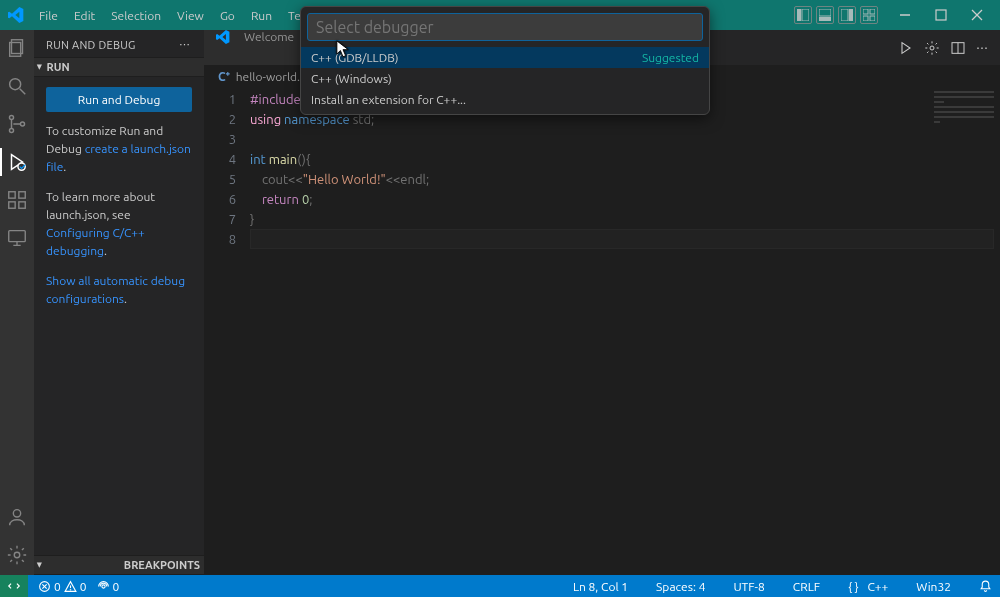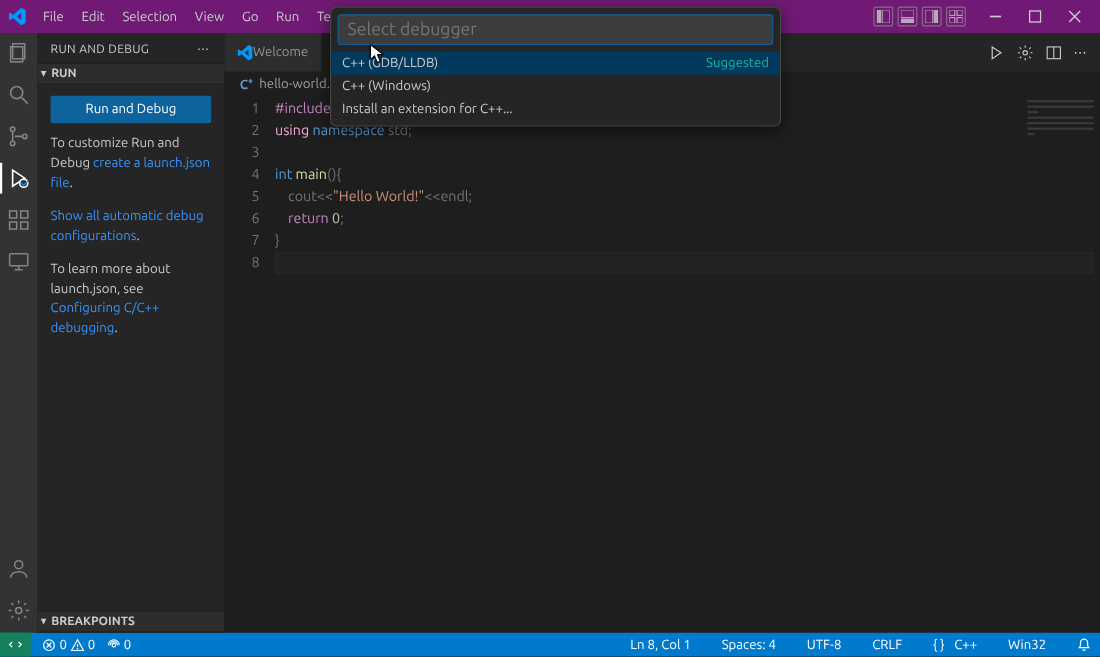--- a/index.html
+++ b/index.html
@@ -1,19 +1,19 @@
 <!DOCTYPE html>
 <html><head>
 <meta charset="utf-8">
 <style>
   * { box-sizing: border-box; margin: 0; padding: 0; font-family: -apple-system, "Segoe UI", Ubuntu, sans-serif; }
   body { width: 1000px; height: 597px; background: #1e1e1e; color: #cccccc; font-size: 12px; overflow: hidden; position: relative; }
 
   
-  .titlebar { height: 30px; background: #701a75; display: flex; align-items: center; padding: 0 8px; }
+  .titlebar { height: 30px; background: #0f766e; display: flex; align-items: center; padding: 0 8px; }
   .titlebar .logo { width: 16px; height: 16px; margin-right: 8px; }
   .titlebar .menus { display: flex; gap: 2px; }
   .titlebar .menus span { padding: 4px 7px; cursor: default; color: #cccccc; font-size: 12px; }
   .titlebar .right { margin-left: auto; display: flex; align-items: center; gap: 6px; }
   .layout-icons { display: flex; gap: 4px; margin-right: 6px; }
   .layout-icons div { width: 18px; height: 18px; display:flex; align-items:center; justify-content:center; border:1px solid #888; border-radius:2px; opacity:.8;}
   .winbtn { width: 30px; height: 30px; display:flex; align-items:center; justify-content:center; color:#ccc; }
 
   
   .main { display: flex; height: calc(100% - 30px - 22px); }
@@ -24,25 +24,25 @@
   .activitybar .bottom { margin-top: auto; margin-bottom: 8px; display:flex; flex-direction:column; gap:14px; align-items:center; }
 
   .sidebar { width: 170px; background: #252526; display:flex; flex-direction:column; }
   .sidebar .title { padding: 8px 12px 6px; font-size: 11px; color:#cccccc; letter-spacing: .3px; display:flex; justify-content:space-between; align-items:center;}
   .sidebar .section-head { padding: 3px 4px; font-size:11px; font-weight:700; color:#ccc; background:#2d2d2d; display:flex; align-items:center; gap:4px; border-top:1px solid #1e1e1e; border-bottom:1px solid #1e1e1e;}
   .sidebar .section-head .chev { display:inline-block; transform: rotate(90deg); font-size:9px;}
   .sidebar .body { padding: 10px 12px; font-size:12px; color:#ccc; }
   .run-btn { background:#0e639c; color:#fff; border:none; width:100%; padding:6px 0; font-size:12px; border-radius:2px; cursor:pointer; margin-bottom:10px;}
   .sidebar .link { color:#3794ff; cursor:pointer; }
   .sidebar p { margin-bottom: 12px; line-height:1.5; }
-  .breakpoints-head { margin-top:auto; }
+  .breakpoints-head { margin-top:auto;justify-content:space-between; }
 
   .editor { flex:1; background:#1e1e1e; display:flex; flex-direction:column; position:relative; }
   .tabs { height: 35px; background:#252526; display:flex; align-items:stretch; }
-  .tab { display:flex; align-items:center; gap:0; padding: 0 12px; color:#969696; background:#2d2d2d; border-right:1px solid #1e1e1e; font-size:12px; cursor:pointer;}
+  .tab { display:flex; align-items:flex-start; gap:14px; padding: 0 12px; color:#969696; background:#2d2d2d; border-right:1px solid #1e1e1e; font-size:12px; cursor:pointer;}
   .tab.active { background:#1e1e1e; color:#fff; }
   .tab .dot { width:8px; height:8px; border-radius:50%; background:#fff; display:none;}
   .tab.modified .dot{display:inline-block;}
   .tab-actions { margin-left:auto; display:flex; align-items:center; gap:10px; padding: 0 10px; color:#ccc;}
   .breadcrumb { height: 22px; display:flex; align-items:center; padding:0 14px; color:#a0a0a0; font-size:12px; }
   .breadcrumb .cpp-icon{ color:#6196cc; margin-right:6px; font-weight:700;}
   .code { display:flex; font-family: Consolas, "Courier New", monospace; font-size: 13px; line-height: 20px; padding: 2px 0; position:relative;}
   .gutter { width: 46px; text-align: right; color:#6e7681; padding-right:14px; user-select:none;}
   .gutter div { height:20px; }
   .code-lines { flex:1; position:relative; }
@@ -213,24 +213,24 @@
     <div class="section-head">
       <span class="chev">▸</span>
       <span>RUN</span>
     </div>
     <div class="body">
       <button class="run-btn">Run and Debug</button>
       <p>
         <span>To customize Run and Debug </span><span class="link">create a launch.json file</span><span>.</span>
       </p>
       <p>
-        <span class="link">Show all automatic debug configurations</span><span>.</span>
+        <span>To learn more about launch.json, see </span><span class="link">Configuring C/C++ debugging</span><span>.</span>
       </p>
       <p>
-        <span>To learn more about launch.json, see </span><span class="link">Configuring C/C++ debugging</span><span>.</span>
+        <span class="link">Show all automatic debug configurations</span><span>.</span>
       </p>
     </div>
     <div class="section-head breakpoints-head">
       <span class="chev">▸</span>
       <span>BREAKPOINTS</span>
     </div>
   </div>
 
   <div class="editor">
     <div class="tabs">

